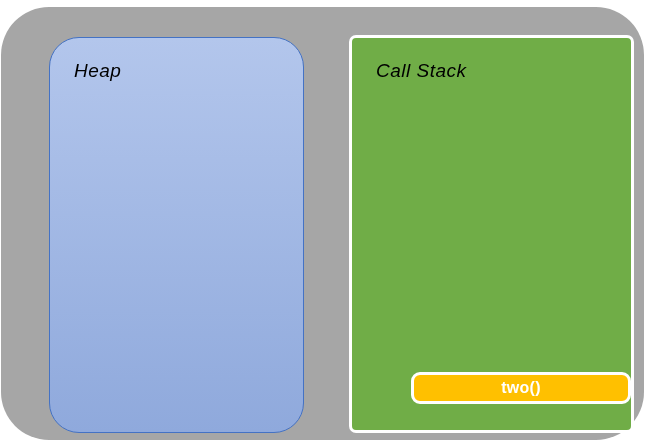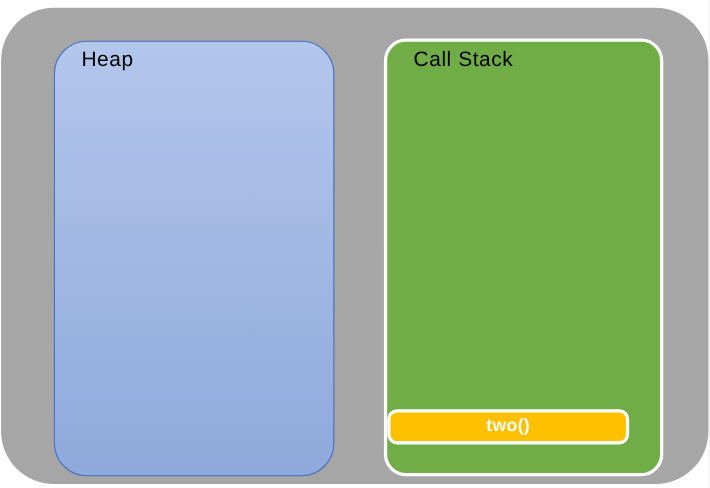--- a/index.html
+++ b/index.html
@@ -32,47 +32,48 @@
     height: 396px;
     box-sizing: border-box;
     background: linear-gradient(to bottom, var(--heap-top, #B3C6EC) 0%, var(--heap-bottom, #8FA9DC) 100%);
     border: 1.5px solid var(--heap-border, #4472C4);
     border-radius: 30px;
   }
   .stack-box {
     position: absolute;
     left: 348px;
     top: 28px;
-    width: 254px;
+    width: 285px;
     height: 398px;
     box-sizing: border-box;
     background: var(--stack-green, #70AD47);
     border: 3px solid #ffffff;
-    border-radius: 20px;
+    border-radius: 7px;
     display: flex;
     flex-direction: column;
   }
   .region-label {
     position: absolute;
     left: 24px;
-    top: 5px;
+    top: 21px;
     font-size: 19px;
     line-height: 24px;
     color: var(--label-text, #000000);
     letter-spacing: 0.5px;
     white-space: nowrap;
+    font-style: italic;
   }
   .frames {
     position: absolute;
     left: 0;
     right: 0;
     bottom: 26px;
     display: flex;
     flex-direction: column;
-    align-items: flex-start;
+    align-items: flex-end;
     gap: 10px;
   }
   .frame {
     box-sizing: border-box;
     width: 220px;
     height: 32px;
     background: var(--frame-gold, #FFC000);
     border: 3px solid var(--frame-border, #FFFFFF);
     border-radius: 9px;
     display: flex;

